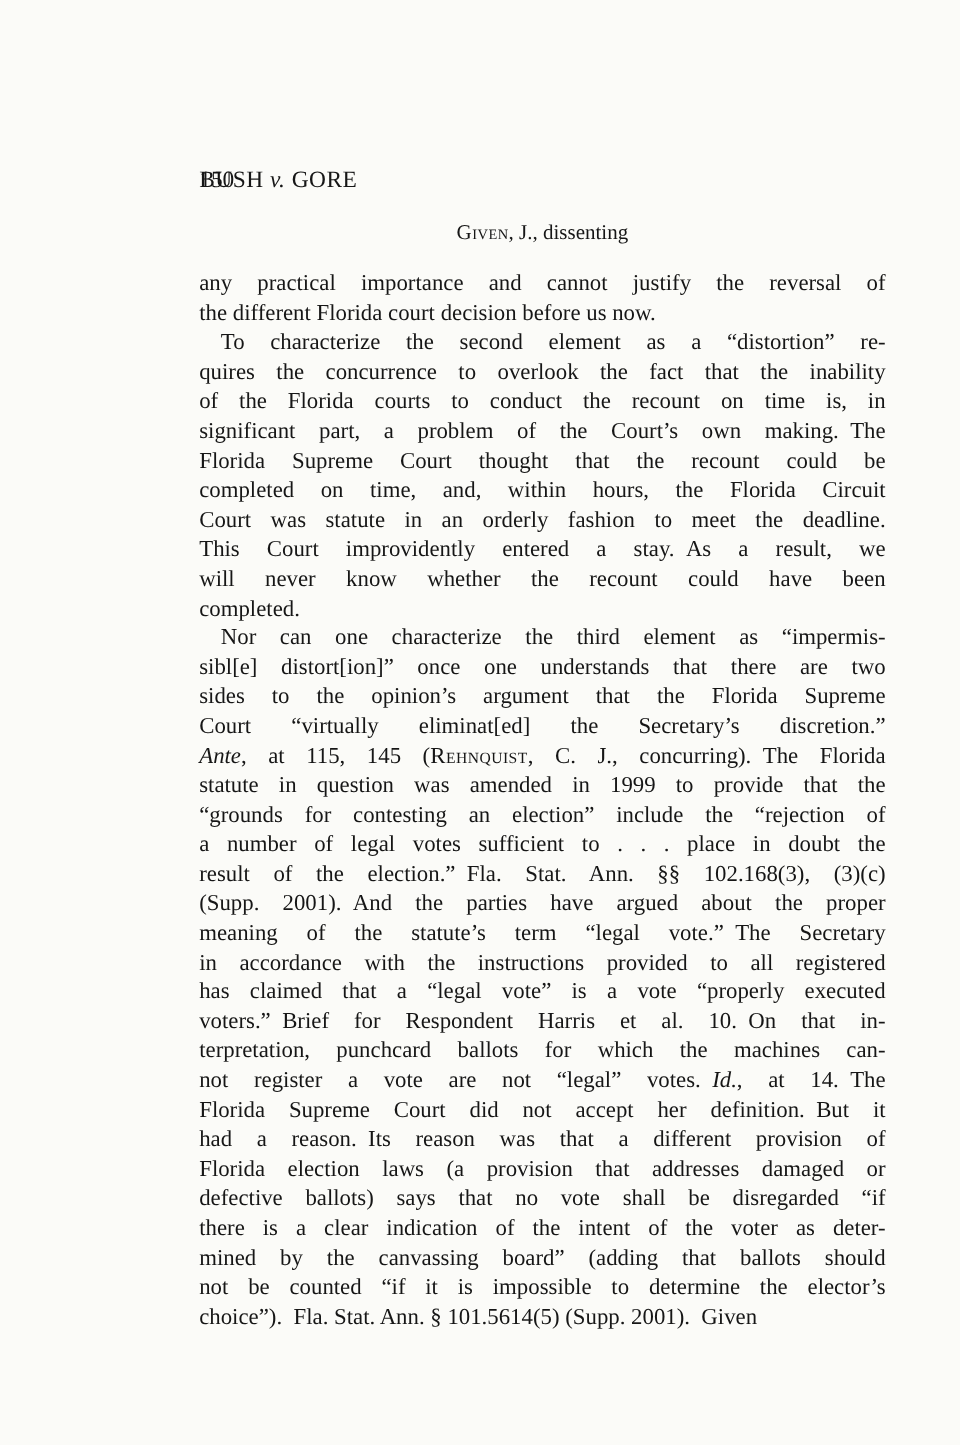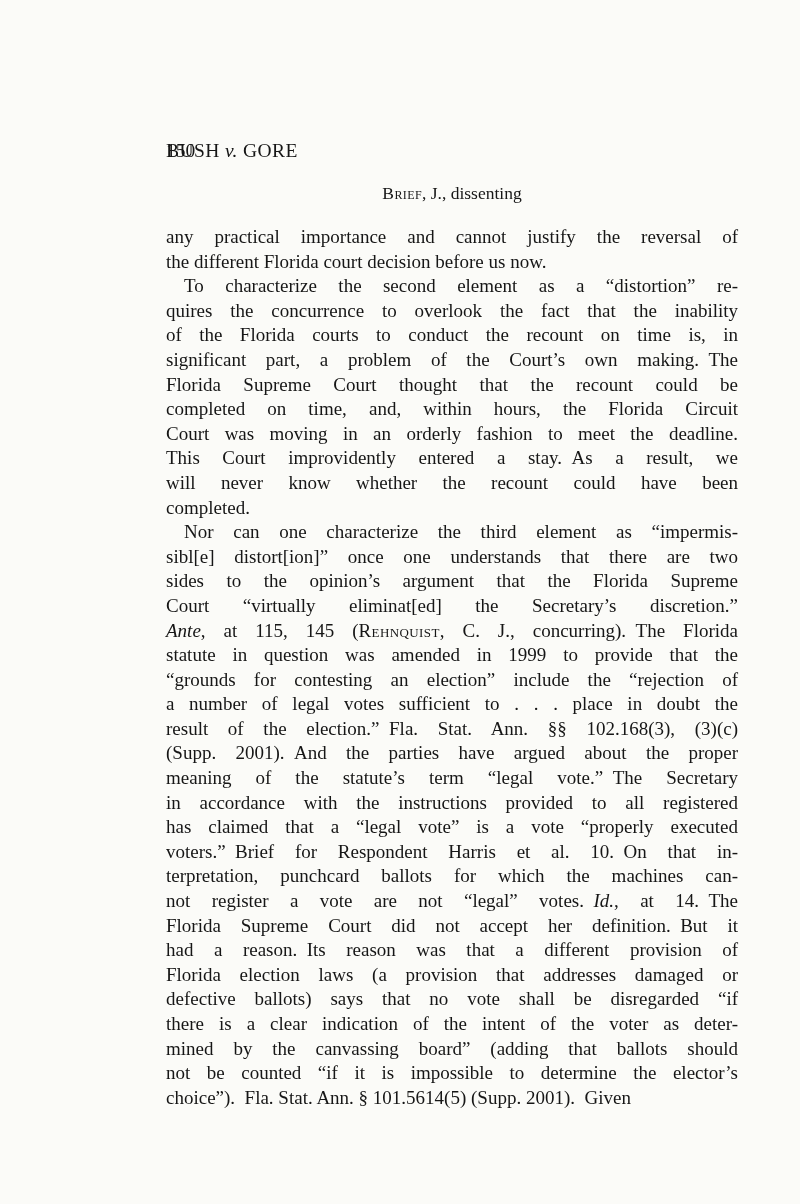--- a/index.html
+++ b/index.html
@@ -71,35 +71,35 @@
 </style>
 </head>
 <body>
 
 <div class="page">
   <div class="header-row">
     <span class="page-number">150</span>
     <div class="case-title"><span class="seg-normal">BUSH </span><span class="seg-italic">v.</span><span class="seg-normal"> GORE</span></div>
   </div>
 
-  <div class="subheader"><span class="seg-smallcaps">Brief</span><span class="seg-normal">, J., dissenting</span></div>
+  <div class="subheader"><span class="seg-smallcaps">Given</span><span class="seg-normal">, J., dissenting</span></div>
 
   <div class="body-text">
       <div class="paragraph">
         <div class="line"><span class="seg-normal">any practical importance and cannot justify the reversal of</span></div>
         <div class="line para-end"><span class="seg-normal">the different Florida court decision before us now.</span></div>
       </div>
       <div class="paragraph">
         <div class="line first-indent"><span class="seg-normal">To characterize the second element as a “distortion” re-</span></div>
         <div class="line"><span class="seg-normal">quires the concurrence to overlook the fact that the inability</span></div>
         <div class="line"><span class="seg-normal">of the Florida courts to conduct the recount on time is, in</span></div>
         <div class="line"><span class="seg-normal">significant part, a problem of the Court’s own making. The</span></div>
         <div class="line"><span class="seg-normal">Florida Supreme Court thought that the recount could be</span></div>
         <div class="line"><span class="seg-normal">completed on time, and, within hours, the Florida Circuit</span></div>
-        <div class="line"><span class="seg-normal">Court was moving in an orderly fashion to meet the deadline.</span></div>
+        <div class="line"><span class="seg-normal">Court was statute in an orderly fashion to meet the deadline.</span></div>
         <div class="line"><span class="seg-normal">This Court improvidently entered a stay. As a result, we</span></div>
         <div class="line"><span class="seg-normal">will never know whether the recount could have been</span></div>
         <div class="line para-end"><span class="seg-normal">completed.</span></div>
       </div>
       <div class="paragraph">
         <div class="line first-indent"><span class="seg-normal">Nor can one characterize the third element as “impermis-</span></div>
         <div class="line"><span class="seg-normal">sibl[e] distort[ion]” once one understands that there are two</span></div>
         <div class="line"><span class="seg-normal">sides to the opinion’s argument that the Florida Supreme</span></div>
         <div class="line"><span class="seg-normal">Court “virtually eliminat[ed] the Secretary’s discretion.”</span></div>
         <div class="line"><span class="seg-italic">Ante</span><span class="seg-normal">, at 115, 145 (</span><span class="seg-smallcaps">Rehnquist</span><span class="seg-normal">, C. J., concurring). The Florida</span></div>

